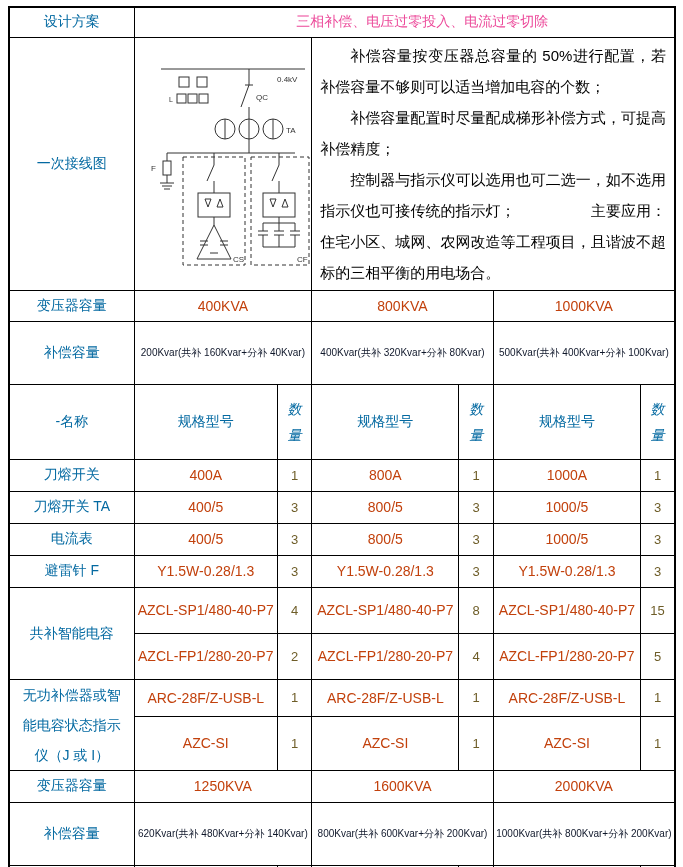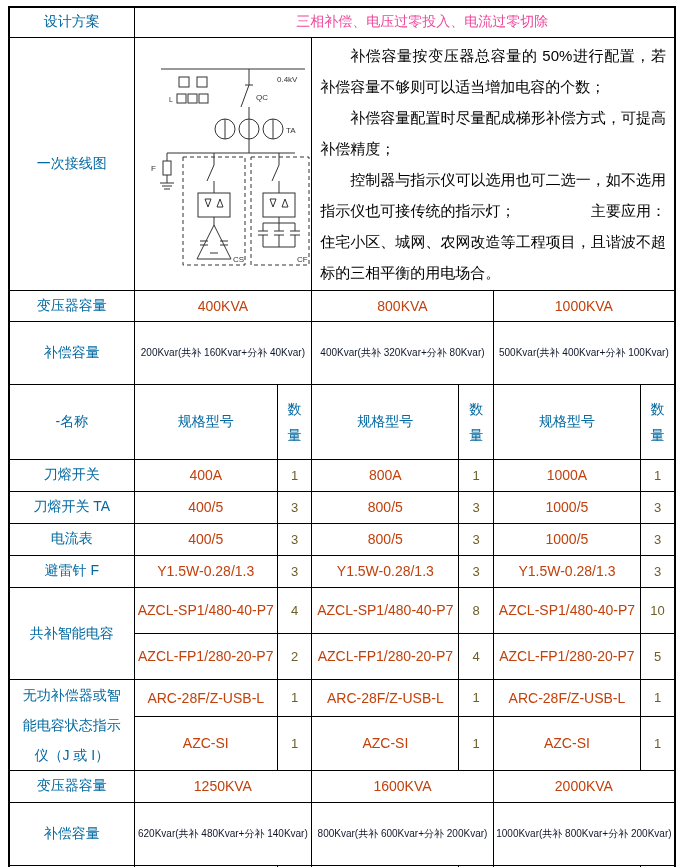--- a/index.html
+++ b/index.html
@@ -4,21 +4,21 @@
 <style>
   html,body{margin:0;padding:0;background:#ffffff;}
   body{width:683px;height:867px;font-family:"Liberation Sans","DejaVu Sans",sans-serif;}
   table{border-collapse:collapse;table-layout:fixed;margin:6px 0 0 8px;width:668px;border:2px solid #000;}
   td{border:1px solid #000;text-align:center;vertical-align:middle;padding:0 2px;overflow:hidden;color:#000;}
   .lbl{font-size:14px;color:#0369a1;}
   .cnval{font-size:14px;color:#ec4899;padding-left:38px;}
   .val{font-size:14px;color:#c2410c;margin-left:36px;}
   .qty{font-size:13px;color:#6e5d28;}
   .wrap2{line-height:30px;font-size:10px;color:#0f172a;}
-  .qtyhead{line-height:26px;word-break:break-all;padding:11px 9px;}
+  .qtyhead{line-height:26px;word-break:break-all;padding:11px 9px;font-style:italic;}
   .lblwrap{line-height:30px;padding:0 12px;margin-left:14px;}
   .notes{text-align:justify;vertical-align:middle;padding:2px 8px 2px 8px;}
   .notes p{margin:0;text-indent:2em;font-size:15px;line-height:31px;color:#000;text-align:justify;}
   .diagram-cell{vertical-align:middle;padding:10px;}
   svg{display:block;margin:0 auto;}
   svg text{font-family:"Liberation Sans",sans-serif;fill:#333;stroke:none;}
 </style>
 </head>
 <body>
 
@@ -181,21 +181,21 @@
     <td class="qty">3</td>
   </tr>
 
   <tr style="height:46px">
     <td class="lbl lblwrap" rowspan="2">共补智能电容</td>
     <td class="val">AZCL-SP1/480-40-P7</td>
     <td class="qty">4</td>
     <td class="val">AZCL-SP1/480-40-P7</td>
     <td class="qty">8</td>
     <td class="val">AZCL-SP1/480-40-P7</td>
-    <td class="qty">10</td>
+    <td class="qty">15</td>
   </tr>
   <tr style="height:46px">
     <td class="val">AZCL-FP1/280-20-P7</td>
     <td class="qty">2</td>
     <td class="val">AZCL-FP1/280-20-P7</td>
     <td class="qty">4</td>
     <td class="val">AZCL-FP1/280-20-P7</td>
     <td class="qty">5</td>
   </tr>
 

